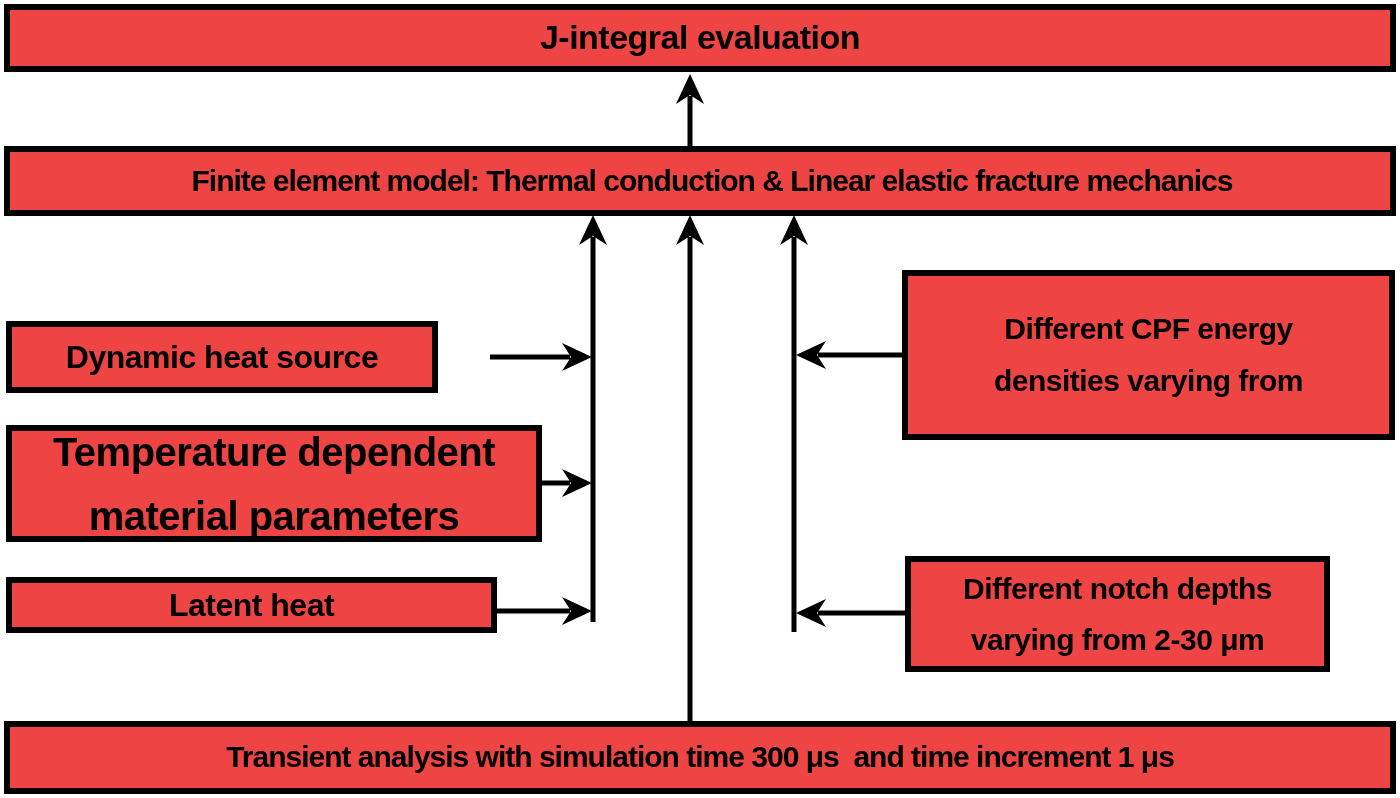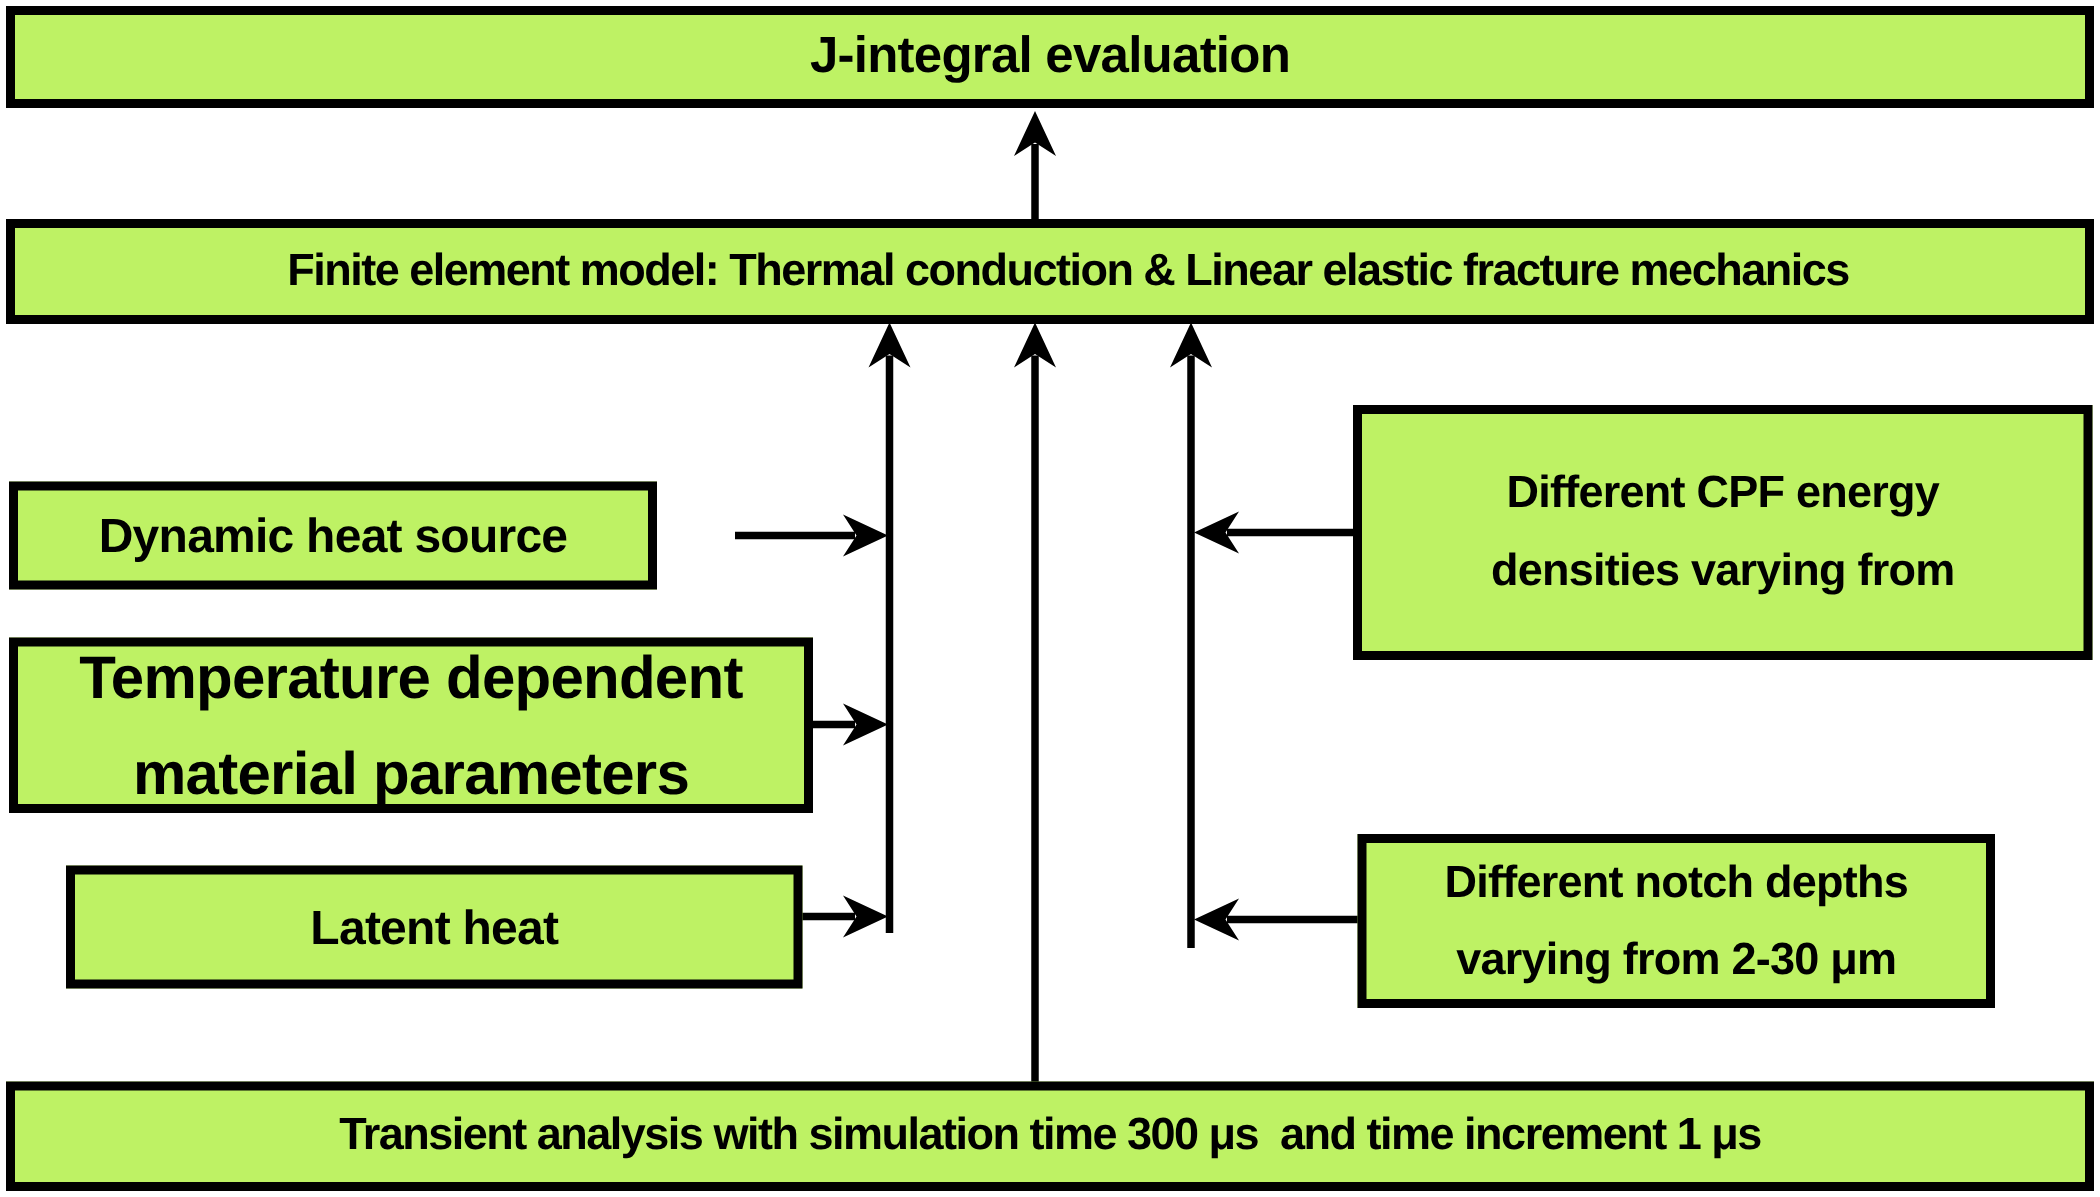--- a/index.html
+++ b/index.html
@@ -13,38 +13,38 @@
     overflow: hidden;
   }
   .arrows {
     position: absolute;
     left: 0; top: 0;
     width: 1400px; height: 798px;
   }
   .node {
     position: absolute;
     box-sizing: border-box;
-    background: #bef264;
+    background: #ef4444;
     border: 6px solid #000000;
     display: flex;
     flex-direction: column;
     align-items: center;
     justify-content: center;
     text-align: center;
     font-weight: bold;
     letter-spacing: -0.5px;
     line-height: 1.15;
   }
   .node .line { white-space: nowrap; }
 
   .n-jintegral { left: 4px;   top: 4px;   width: 1392px; height: 68px;  font-size: 34px; }
   .n-fem       { left: 4px;   top: 146px; width: 1392px; height: 70px;  font-size: 30px; letter-spacing: -1px; padding-left: 24px; }
   .n-dynamic   { left: 6px;   top: 321px; width: 432px;  height: 72px;  font-size: 32px; }
   .n-temp      { left: 6px;   top: 425px; width: 536px;  height: 117px; font-size: 40px; line-height: 1.6; }
-  .n-latent    { left: 6px;   top: 577px; width: 491px;  height: 82px;  font-size: 32px; margin-left: 38px; }
+  .n-latent    { left: 6px;   top: 577px; width: 491px;  height: 56px;  font-size: 32px; }
   .n-cpf       { left: 902px; top: 270px; width: 493px;  height: 170px; font-size: 30px; line-height: 1.72; }
   .n-notch     { left: 905px; top: 556px; width: 425px;  height: 116px; font-size: 30px; line-height: 1.7; }
   .n-transient { left: 4px;   top: 721px; width: 1392px; height: 73px;  font-size: 30px; letter-spacing: -1px; }
 
   .shaft { stroke: #000000; stroke-width: 5; fill: none; }
   .head  { fill: #000000; stroke: none; }
 </style>
 </head>
 <body>
 

